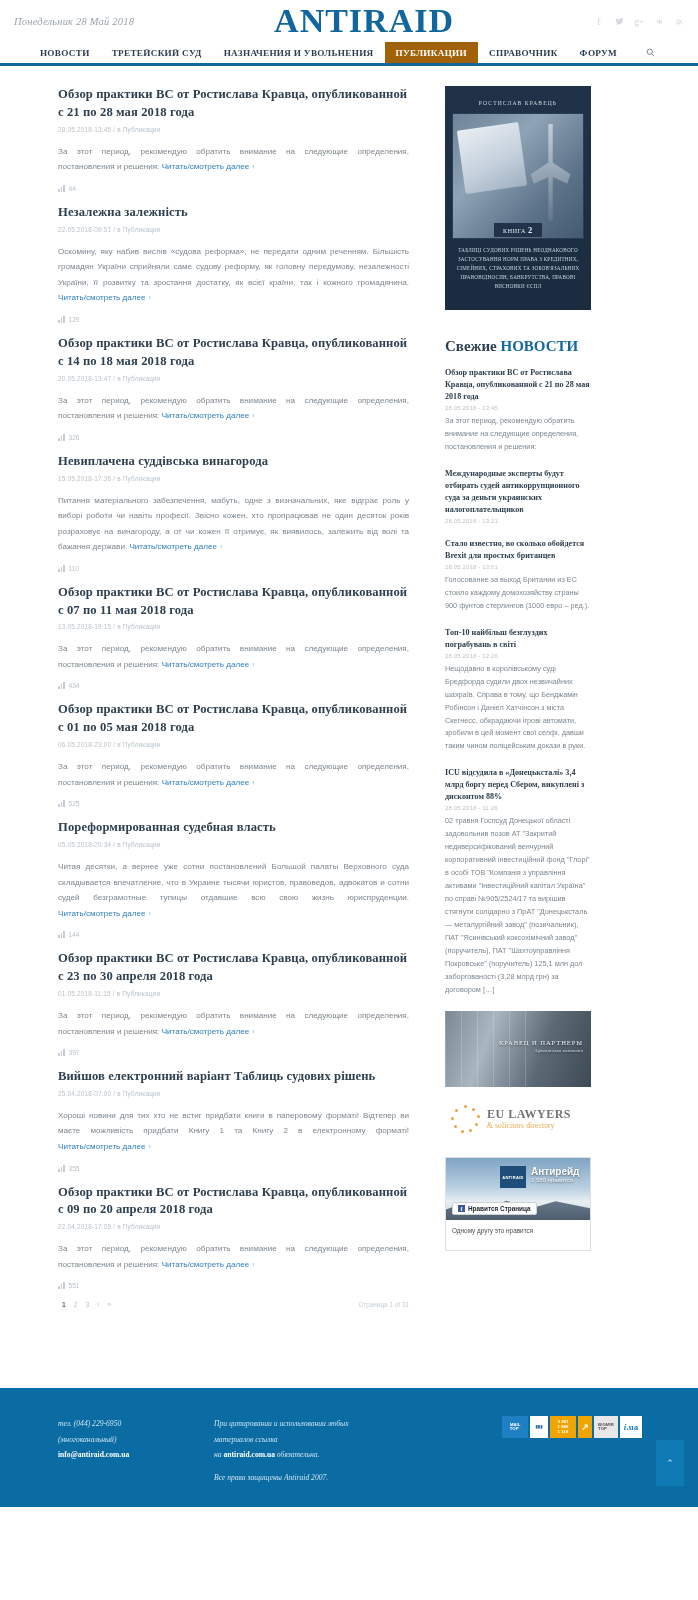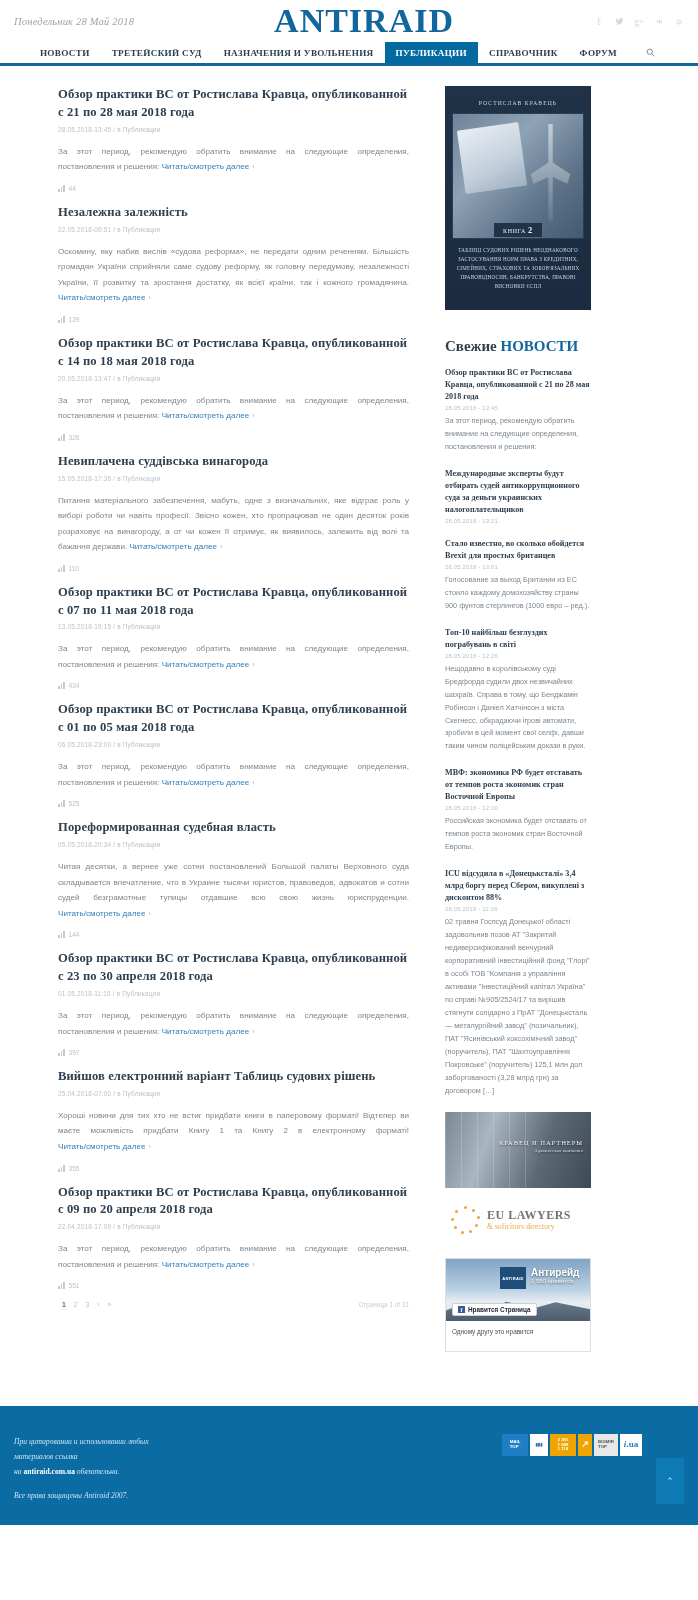--- a/index.html
+++ b/index.html
@@ -53,21 +53,21 @@
     font-size: 9.2px;
     letter-spacing: .3px;
     color: #2c3e50;
     padding: 0 11px;
     display: flex;
     align-items: center;
     white-space: nowrap;
     cursor: pointer;
     text-transform: uppercase;
   }
-  .navitem.active { background: #0369a1; color: #fff; }
+  .navitem.active { background: #a16207; color: #fff; }
   .navsearch { display:flex; align-items:center; padding: 0 14px 0 18px; cursor:pointer; }
   .navsearch svg { width: 9px; height: 9px; stroke: #2c3e50; fill: none; stroke-width: 1.6; }
 
   
   .content { display: flex; padding: 20px 14px 0 14px; background:#fff; gap: 36px; }
   .main { width: 395px; flex: 0 0 395px; padding-left: 44px; }
   .sidebar { width: 146px; flex: 0 0 146px; }
 
   
   .article { margin-bottom: 8px; }
@@ -464,25 +464,20 @@
         <div class="side-title">Стало известно, во сколько обойдется Brexit для простых британцев</div>
         <div class="side-date">28.05.2018 - 13:01</div>
         <div class="side-text">Голосование за выход Британии из ЕС стоило каждому домохозяйству страны 900 фунтов стерлингов (1000 евро – ред.).</div>
       </div>
       <div class="side-item">
         <div class="side-title">Топ-10 найбільш безглуздих пограбувань в світі</div>
         <div class="side-date">28.05.2018 - 12:26</div>
         <div class="side-text">Нещодавно в королівському суді Бредфорда судили двох незвичайних шахраїв. Справа в тому, що Бенджамін Робінсон і Даніел Хатчінсон з міста Скегнесс, обкрадаючи ігрові автомати, зробили в цей момент свої селфі, давши таким чином поліцейським докази в руки.</div>
       </div>
       <div class="side-item">
-        <div class="side-title">МВФ: экономика РФ будет отставать от темпов роста экономик стран Восточной Европы</div>
-        <div class="side-date">28.05.2018 - 12:00</div>
-        <div class="side-text">Российская экономика будет отставать от темпов роста экономик стран Восточной Европы.</div>
-      </div>
-      <div class="side-item">
         <div class="side-title">ICU відсудила в «Донецьксталі» 3,4 млрд боргу перед Сбером, викуплені з дисконтом 88%</div>
         <div class="side-date">28.05.2018 - 11:26</div>
         <div class="side-text">02 травня Госпсуд Донецької області задовольнив позов АТ "Закритий недиверсифікований венчурний корпоративний інвестиційний фонд "Глорі" в особі ТОВ "Компанія з управління активами "Інвестиційний капітал Україна" по справі №905/2524/17 та вирішив стягнути солідарно з ПрАТ "Донецьксталь — металургійний завод" (позичальник), ПАТ "Ясинівський коксохімічний завод" (поручитель), ПАТ "Шахтоуправління Покровське" (поручитель) 125,1 млн дол заборгованості (3,28 млрд грн) за договором […]</div>
       </div>
 
       <div class="side-banner">
         <div class="sb-label">
           <span>КРАВЕЦ И ПАРТНЕРЫ</span>
           <div class="sb-sub">Адвокатская компания</div>
         </div>
@@ -524,20 +519,27 @@
         </div>
         <div class="fb-foot">Одному другу это нравится</div>
       </div>
 
     </div>
   </div>
 
   <div class="footer-gap"></div>
 
   <div class="footer">
+    <div class="fcol1">
+      <div class="ftxt">
+        <div>тел. (044) 229-6950</div>
+        <div>(многоканальный)</div>
+        <div><b>info@antiraid.com.ua</b></div>
+      </div>
+    </div>
     <div class="fcol2">
       <div class="ftxt">
         <div>При цитировании и использовании любых</div>
         <div>материалов ссылка</div>
         <div><span>на </span><b>antiraid.com.ua</b><span> обязательна.</span></div>
         <span class="sp"></span>
         <div>Все права защищены Antiraid 2007.</div>
       </div>
     </div>
     <div class="fcol3">

